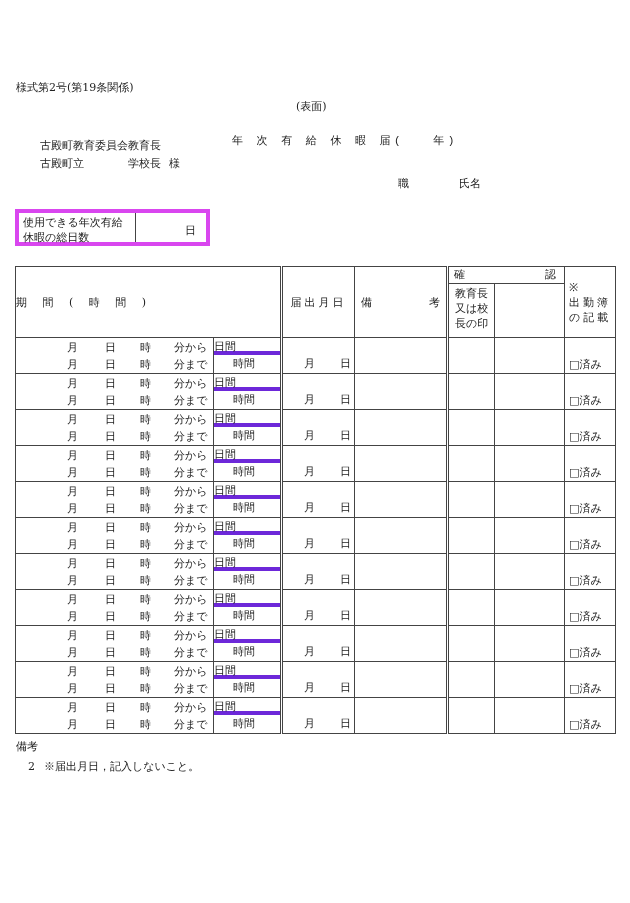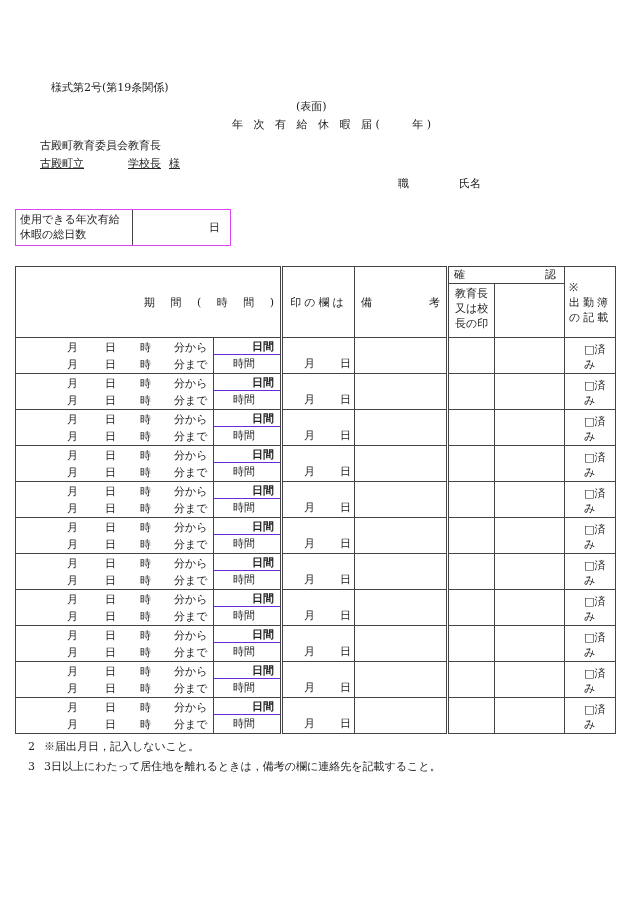--- a/index.html
+++ b/index.html
@@ -1,65 +1,65 @@
 <!DOCTYPE html>
 <html><head>
 <meta charset="utf-8">
 <style>
   html, body { margin:0; padding:0; background:#ffffff; }
   body { width:630px; height:903px; position:relative; overflow:hidden;
          font-family: "DejaVu Serif", "Liberation Serif", serif; color:#222; font-size:11px; }
   .abs { position:absolute; white-space:nowrap; }
-  #form-id { left:16px; top:80px;margin-left:35px; }
+  #form-id { left:16px; top:80px; }
   #omote { left:296px; top:99px; }
-  #title { left:232px; top:117px; letter-spacing:3.5px; }
+  #title { left:232px; top:133px; letter-spacing:3.5px;font-family:Liberation Mono, monospace; }
   #addr1 { left:40px; top:138px; }
-  #addr2 { left:40px; top:156px;text-decoration:underline; }
+  #addr2 { left:40px; top:156px; }
   #addr2 .school { margin-left:44px; }
   #addr2 .sama { margin-left:8px; }
   #shoku { left:398px; top:176px; }
   #shimei { left:459px; top:176px; }
 
-  #days-box { position:absolute; left:15px; top:209px; width:216px; height:37px;
-              border:1px solid #d946ef; display:flex; box-sizing:border-box; }
+  #days-box { position:absolute; left:15px; top:209px; width:195px; height:37px;
+              border:4px solid #d946ef; display:flex; box-sizing:border-box; }
   #days-box .lbl { width:117px; border-right:1px solid #444; padding:2px 4px; line-height:15px; box-sizing:border-box; }
   #days-box .val { flex:1; text-align:right; padding-right:10px; line-height:35px; }
 
   table#leave { position:absolute; left:15px; top:266px; border-collapse:collapse;
                 table-layout:fixed; width:600px; }
   #leave td { border:1px solid #444; padding:0; vertical-align:top; box-sizing:border-box; }
-  #leave .hdr-period { text-align:right; vertical-align:middle; letter-spacing:6px; }
+  #leave .hdr-period { text-align:left; vertical-align:middle; letter-spacing:6px; }
   #leave .hdr-date { text-align:center; vertical-align:middle; letter-spacing:3px; border-left:3px double #444; }
   #leave .hdr-note { vertical-align:middle; }
   #leave .hdr-note .l { float:left; padding-left:6px; }
   #leave .hdr-note .r { float:right; padding-right:6px; }
   #leave .hdr-confirm { height:17px; border-left:3px double #444; }
   #leave .hdr-confirm .l { float:left; padding-left:5px; line-height:16px; }
   #leave .hdr-confirm .r { float:right; padding-right:8px; line-height:16px; }
   #leave .hdr-stamp { border-left:3px double #444; text-align:center; line-height:15px; padding-top:3px;font-family:Liberation Mono, monospace; }
   #leave .hdr-attend { vertical-align:middle; line-height:15px; padding-left:4px; }
 
   #leave tr.row td { height:36px; }
   .period-cell { position:relative; }
   .period-lines { position:absolute; left:0; top:1px; width:198px; }
   .period-lines div { height:17px; line-height:17px; }
   .period-lines span { display:inline-block; }
   .p-m { position:absolute; left:51px; }
   .p-d { position:absolute; left:89px; }
   .p-h { position:absolute; left:124px; }
   .p-f { position:absolute; left:158px; }
   .unit-cell { padding:0 !important; }
-  .unit-cell .u1 { height:17px; line-height:17px; text-align:right; padding-right:6px; border-bottom:1px solid #6d28d9; box-sizing:border-box;font-weight:bold; }
+  .unit-cell .u1 { height:17px; line-height:17px; text-align:left; padding-right:6px; border-bottom:4px solid #6d28d9; box-sizing:border-box; }
   .unit-cell .u2 { height:18px; line-height:18px; text-align:center; padding-right:6px; }
   .sub-date { border-left:3px double #444 !important; position:relative; }
   .sub-date .m { position:absolute; left:21px; bottom:2px; }
   .sub-date .d { position:absolute; left:57px; bottom:2px; }
   .stamp-c { border-left:3px double #444 !important; }
   .attend-c { position:relative; }
-  .attend-c span { position:absolute; left:19px; bottom:1px; }
+  .attend-c span { position:absolute; left:4px; bottom:1px; }
 
   #notes { position:absolute; left:16px; top:737px; line-height:20px; }
   #notes .item { padding-left:12px; }
   #notes .num { display:inline-block; width:16px; }
 </style>
 </head>
 <body>
 
 <div class="abs" id="form-id">様式第2号(第19条関係)</div>
 <div class="abs" id="omote">(表面)</div>
@@ -82,21 +82,21 @@
       <col style="width:68px">
       <col style="width:73px">
       <col style="width:93px">
       <col style="width:47px">
       <col style="width:70px">
       <col style="width:51px">
   </colgroup>
   <tbody id="leave-body">
     <tr style="height:17px">
       <td rowspan="2" colspan="2" class="hdr-period" style="height:71px">期 間 ( 時 間 )</td>
-      <td rowspan="2" class="hdr-date">印の欄は</td>
+      <td rowspan="2" class="hdr-date">届出月日</td>
       <td rowspan="2" class="hdr-note">
         <span class="l">備</span>
         <span class="r">考</span>
       </td>
       <td colspan="2" class="hdr-confirm">
         <span class="l">確</span>
         <span class="r">認</span>
       </td>
       <td rowspan="2" class="hdr-attend">
         <div>※</div>
@@ -458,15 +458,15 @@
         <td class="stamp-c"></td>
         <td></td>
         <td class="attend-c">
           <span>□済み</span>
         </td>
       </tr>
     </tbody>
 </table>
 
 <div id="notes">
+  <div>備考</div>
   <div class="item"><span class="num">2</span><span>※届出月日，記入しないこと。</span></div>
-  <div class="item"><span class="num">3</span><span>3日以上にわたって居住地を離れるときは，備考の欄に連絡先を記載すること。</span></div>
 </div>
 
 </body></html>

